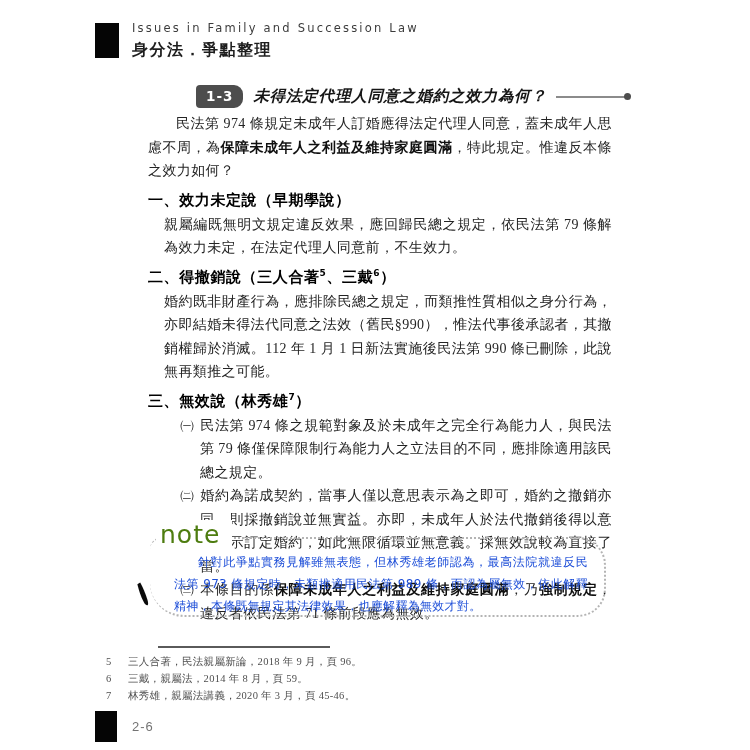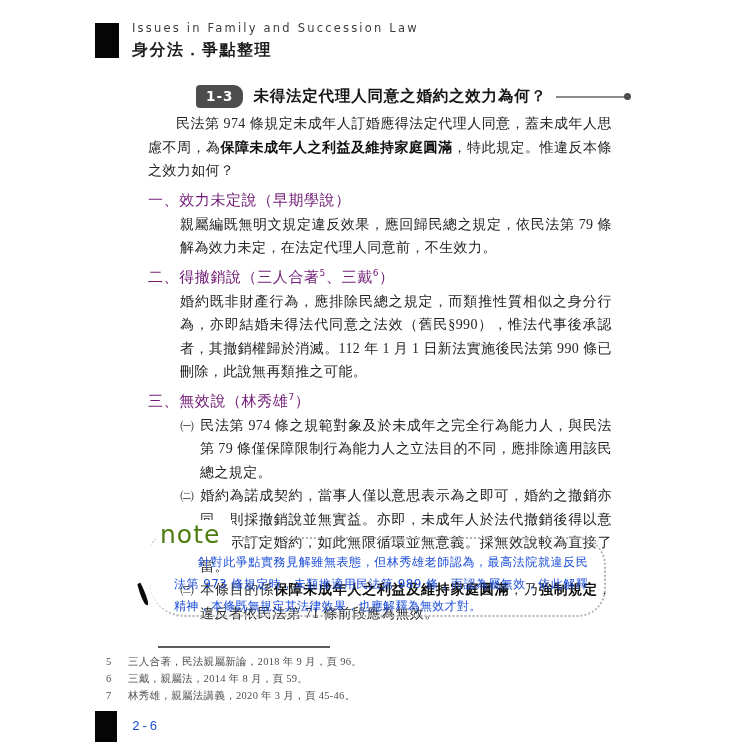--- a/index.html
+++ b/index.html
@@ -8,49 +8,49 @@
 
   
   .hdr { position:absolute; top:19px; left:95px; display:flex; gap:13px; align-items:center; }
   .hdr-square { width:24px; height:35px; background:#050505; }
   .hdr-en { font-family:"DejaVu Sans",sans-serif; font-size:11.5px; letter-spacing:2.2px; color:#3c3c3c; padding-top:2px; }
   .hdr-zh { font-family:"DejaVu Sans",sans-serif; font-size:16px; font-weight:bold; color:#1d1d1d; letter-spacing:1.5px; margin-top:5px; }
 
   
   .sec-row { position:absolute; top:85px; left:148px; width:432px; display:flex; align-items:center;margin-left:48px; }
   .sec-badge { background:#4d4d4d; color:#fff; font-family:"DejaVu Sans",sans-serif; font-size:13.5px; font-weight:bold; letter-spacing:1px; padding:3px 10px 4px; border-radius:4px 9px 9px 4px; flex:0 0 auto; }
-  .sec-title { font-family:"DejaVu Sans",sans-serif; font-size:15.5px; font-weight:bold; color:#161616; letter-spacing:0.8px; margin-left:10px; white-space:nowrap; flex:0 0 auto; }
+  .sec-title { font-family:"DejaVu Sans",sans-serif; font-size:15.5px; font-weight:bold; color:#161616; letter-spacing:0.8px; margin-left:10px; white-space:nowrap; flex:0 0 auto;font-style:italic; }
   .sec-rule { flex:1 1 auto; height:2px; background:#8b8b8b; margin-left:9px; position:relative; }
   .sec-rule-dot { position:absolute; right:-3px; top:-2.5px; width:7px; height:7px; border-radius:50%; background:#4d4d4d; }
 
   
   .main { position:absolute; top:112px; left:148px; width:464px; font-size:14px; line-height:23.5px; letter-spacing:0.4px; text-align:justify; color:#242424; }
   .intro { text-indent:2em; }
-  .h2 { font-family:"DejaVu Sans",sans-serif; font-size:15px; font-weight:normal; line-height:22px; letter-spacing:0.6px; color:#701a75; margin:6px 0 2px; }
+  .h2 { font-family:"DejaVu Sans",sans-serif; font-size:15px; font-weight:bold; line-height:22px; letter-spacing:0.6px; color:#000000; margin:6px 0 2px; }
   .h2 sup, .h2 .supref { font-size:9px; vertical-align:super; line-height:0; }
-  .body-ind { margin-left:32px; }
+  .body-ind { margin-left:16px; }
   .item { margin-left:52px; }
   .item .marker { display:inline-block; width:20px; margin-left:-20px; }
   b { font-weight:bold; color:#101010; }
 
   
   .note-box { position:absolute; top:537px; left:150px; width:456px; height:80px; border:2px dotted #b4b4b4; border-left:none; border-radius:12px 28px 28px 34px; }
   .note-label { position:absolute; top:-19px; left:6px; background:#fff; padding:0 12px 0 4px; font-family:"DejaVu Sans",sans-serif; font-size:25px; font-weight:400; letter-spacing:1px; color:#4d7c0f; line-height:30px; }
   .note-text { padding:12px 16px 0 24px; font-family:"DejaVu Sans",sans-serif; font-size:12px; line-height:22px; letter-spacing:0.3px; color:#1d4ed8; text-indent:2em; text-align:justify; }
   .pen-icon { position:absolute; left:-14px; bottom:6px; width:14px; height:28px; }
 
   
   .fn-divider { position:absolute; top:646px; left:158px; width:172px; height:2px; background:#5a5a5a; }
   .footnotes { position:absolute; top:653px; left:106px; width:480px; font-size:10.5px; line-height:17px; letter-spacing:0.3px; color:#4f4f4f; }
   .footnotes .fn-row { display:flex; }
   .footnotes .fn-num { flex:0 0 22px; }
 
   
   .ftr-square { position:absolute; top:711px; left:95px; width:22px; height:31px; background:#050505; }
-  .ftr-page { position:absolute; top:719px; left:132px; font-family:Liberation Mono, monospace; font-size:13px; letter-spacing:1px; color:#1d4ed8; }
+  .ftr-page { position:absolute; top:719px; left:132px; font-family:Liberation Sans, sans-serif; font-size:13px; letter-spacing:1px; color:#737373; }
 </style>
 </head>
 <body>
 
 <div>
 
   <div class="hdr">
     <div class="hdr-square"></div>
     <div>
       <div class="hdr-en">Issues in Family and Succession Law</div>

